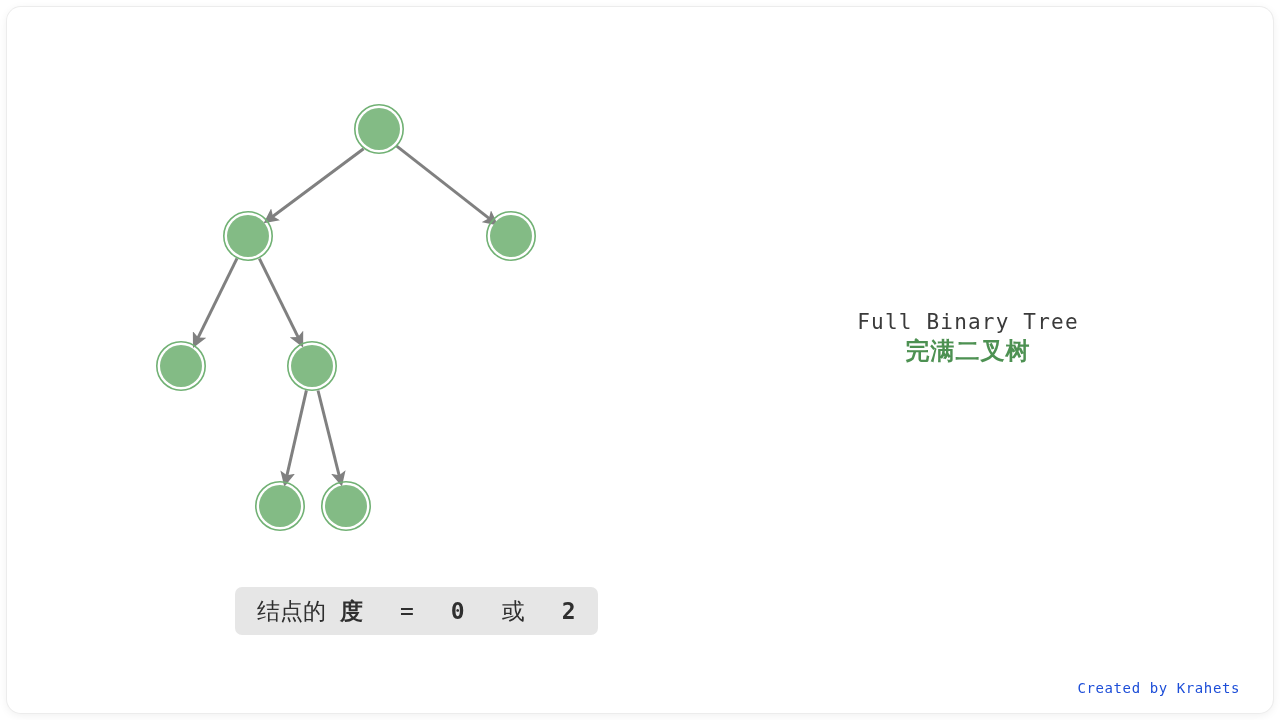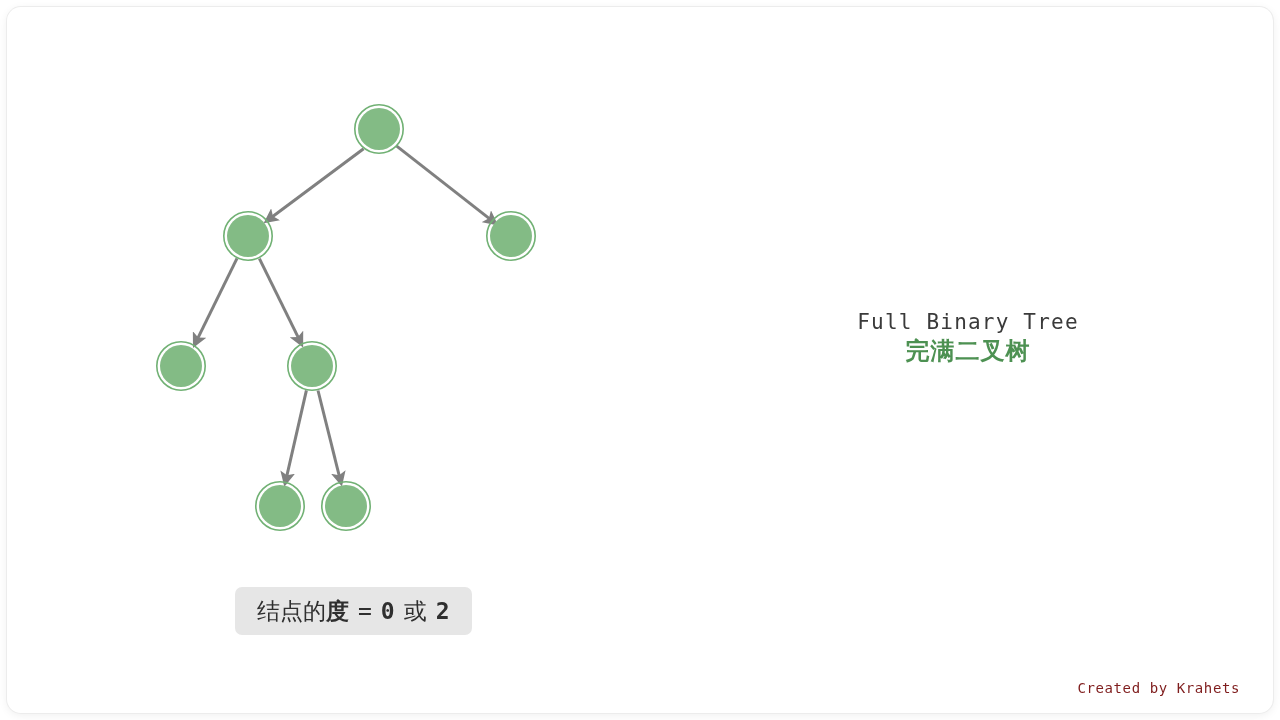--- a/index.html
+++ b/index.html
@@ -74,38 +74,39 @@
     top: 587px;
     height: 48px;
     padding: 0 22px;
     background: #e6e6e6;
     border-radius: 7px;
     display: flex;
     align-items: center;
     justify-content: center;
     box-sizing: border-box;
     white-space: nowrap;
+    gap: 14px;
   }
   .f-seg {
     font-family: "DejaVu Sans Mono", monospace;
     font-size: 23px;
     color: #2f2f2f;
     line-height: 1;
   }
   .f-seg.bold { font-weight: bold; }
   .f-sp { display: inline-block; width: 9px; }
 
   
   #credit {
     position: absolute;
     right: 40px;
     bottom: 24px;
     font-family: "DejaVu Sans Mono", monospace;
     font-size: 14px;
-    color: #7f1d1d;
+    color: #1d4ed8;
     letter-spacing: 0.6px;
   }
 </style>
 </head>
 <body>
 
 <div id="stage">
 
   <div id="card"></div>
 

